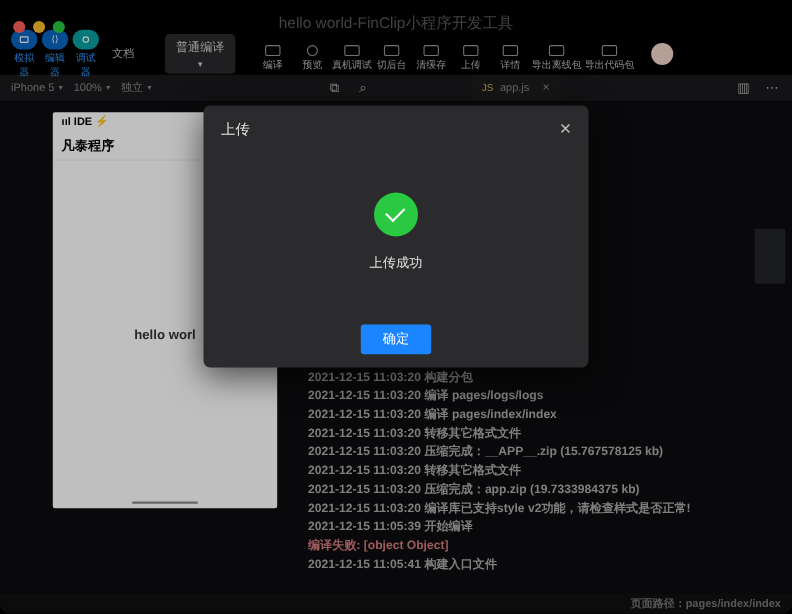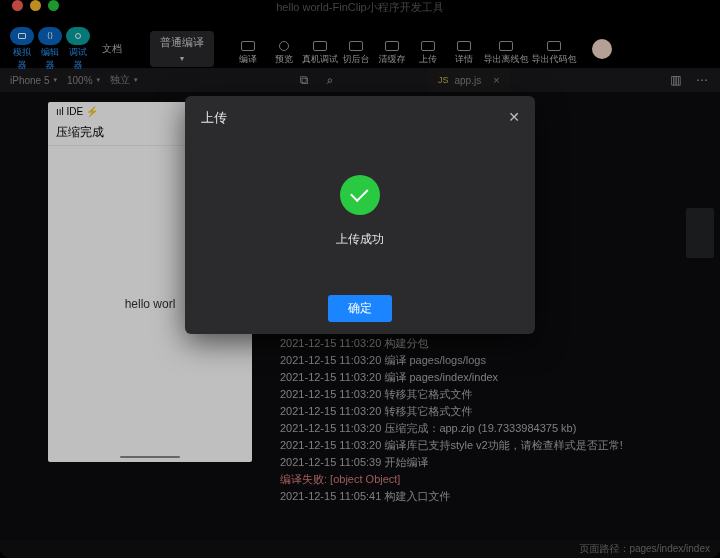--- a/index.html
+++ b/index.html
@@ -2,21 +2,21 @@
 <html><head>
 <meta charset="utf-8">
 <style>
   * { box-sizing: border-box; margin: 0; padding: 0; font-family: -apple-system, "PingFang SC", "Microsoft YaHei", sans-serif; }
   html, body { width: 720px; height: 558px; overflow: hidden; }
   body { background: #000; }
 
   .window { width: 720px; height: 558px; background: #000; border-radius: 10px; overflow: hidden; position: relative; }
 
   
-  .titlebar { height: 30px; display: flex; align-items: flex-start; padding: 0 12px; color: #5a5a5f; font-size: 11px; position: relative; }
+  .titlebar { height: 30px; display: flex; align-items: flex-end; padding: 0 12px; color: #5a5a5f; font-size: 14px; position: relative; }
   .traffic { display: flex; gap: 7px; }
   .dot { width: 11px; height: 11px; border-radius: 50%; }
   .dot.red { background: #ff5f57; }
   .dot.yellow { background: #febc2e; }
   .dot.green { background: #28c840; }
   .titletext { position: absolute; left: 0; right: 0; text-align: center; pointer-events: none; }
 
   
   .toolbar { height: 38px; display: flex; align-items: center; padding: 0 10px; gap: 6px; color: #ccc; font-size: 11px; }
   .pillgroup { display: flex; align-items: center; gap: 4px; }
@@ -39,21 +39,21 @@
   
   .subbar { height: 24px; display: flex; align-items: center; padding: 0 10px; color: #888; font-size: 10px; gap: 10px; background: #1a1a1c; }
   .subsel { display: flex; align-items: center; gap: 4px; }
   .spacer { flex: 1; }
   .iconbtn { width: 16px; height: 16px; display: flex; align-items: center; justify-content: center; color: #aaa; font-size: 12px; }
   .filetab { display: flex; align-items: center; gap: 6px; background: #1c1c1e; height: 24px; padding: 0 10px; }
   .jsbadge { color: #d0b84c; font-size: 9px; }
   .closex { color: #888; font-size: 11px; margin-left: 6px; }
 
   
-  .main { position: relative; height: calc(558px - 30px - 38px - 24px); display: flex; background: #0d0d0f; }
+  .main { position: relative; height: calc(558px - 30px - 38px - 24px); display: flex; background: #0d0d0f; font-weight: bold; }
   .simwrap { width: 270px; padding: 10px 18px 0 48px; }
   .simulator { width: 204px; height: 360px; background: #fff; border-radius: 2px; overflow: hidden; position: relative; }
   .sim-status { height: 18px; display: flex; align-items: center; justify-content: space-between; padding: 0 8px; font-size: 10px; color: #000; }
   .sim-nav { height: 26px; display: flex; align-items: center; padding: 0 8px; font-size: 12px; color: #000; border-bottom: 1px solid #eee; }
   .sim-body { display: flex; align-items: center; justify-content: center; height: calc(100% - 44px); font-size: 12px; color: #333; }
   .sim-home { position: absolute; bottom: 4px; left: 50%; transform: translateX(-50%); width: 60px; height: 2px; background: #888; border-radius: 1px; }
 
   .rightpane { flex: 1; display: flex; flex-direction: column; min-width: 0; }
   .codearea { padding: 70px 8px 0 8px; font-family: Menlo, Consolas, monospace; font-size: 11px; color: #bbb; line-height: 18px; height: 220px; overflow: hidden; }
   .codearea .str { color: #d08f55; }
@@ -190,41 +190,42 @@
 
   <div class="main">
 
     <div class="simwrap">
       <div class="simulator">
         <div class="sim-status">
           <span>ııl IDE ⚡</span>
           <span>11:03</span>
         </div>
         <div class="sim-nav">
-          <span>压缩完成</span>
+          <span>凡泰程序</span>
         </div>
         <div class="sim-body">
           <span>hello worl</span>
         </div>
         <div class="sim-home"></div>
       </div>
     </div>
 
     <div class="rightpane">
       <div class="codearea">
         <div><span class="var">getStorageSync(</span><span class="str">'logs'</span><span>)</span></div>
         <div><span>e.now())</span></div>
         <div><span>c(</span><span class="str">'logs'</span><span>, </span><span class="var">logs</span><span>)</span></div>
       </div>
       <div class="console">
         <div class="line">2021-12-15 11:03:20 编译 pages/logs/logs</div>
         <div class="line">2021-12-15 11:03:20 构建分包</div>
         <div class="line">2021-12-15 11:03:20 编译 pages/logs/logs</div>
         <div class="line">2021-12-15 11:03:20 编译 pages/index/index</div>
         <div class="line">2021-12-15 11:03:20 转移其它格式文件</div>
+        <div class="line">2021-12-15 11:03:20 压缩完成：__APP__.zip (15.767578125 kb)</div>
         <div class="line">2021-12-15 11:03:20 转移其它格式文件</div>
         <div class="line">2021-12-15 11:03:20 压缩完成：app.zip (19.7333984375 kb)</div>
         <div class="line">2021-12-15 11:03:20 编译库已支持style v2功能，请检查样式是否正常!</div>
         <div class="line">2021-12-15 11:05:39 开始编译</div>
         <div class="line fail">编译失败: [object Object]</div>
         <div class="line">2021-12-15 11:05:41 构建入口文件</div>
       </div>
     </div>
 
     <div class="minimap"></div>

